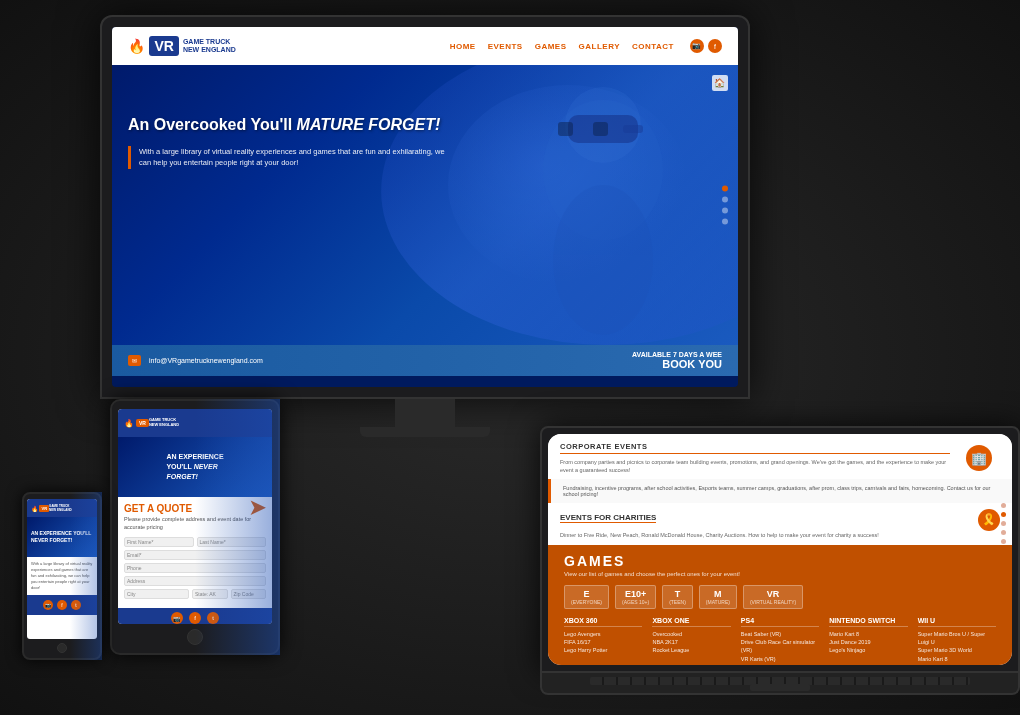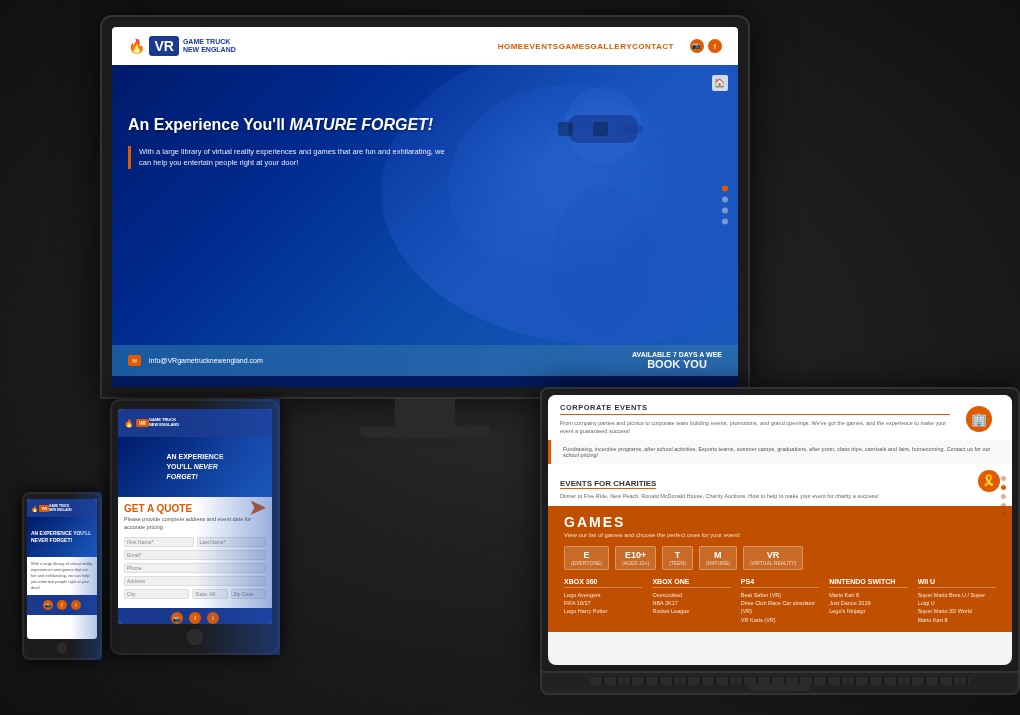--- a/index.html
+++ b/index.html
@@ -92,21 +92,21 @@
       font-size: 7px;
       color: #1a3a8f;
       font-weight: bold;
       line-height: 1.2;
       text-transform: uppercase;
     }
 
     .nav-links {
       margin-left: auto;
       display: flex;
-      gap: 0;
+      gap: 12px;
       align-items: center;
     }
 
     .nav-link {
       font-size: 8px;
       font-weight: bold;
       color: #e05a00;
       text-transform: uppercase;
       letter-spacing: 0.5px;
     }
@@ -250,25 +250,25 @@
     .laptop-screen-wrapper {
       background: #1c1c1e;
       border-radius: 8px 8px 0 0;
       padding: 6px;
       border: 2px solid #333;
       box-shadow: 0 0 30px rgba(0,0,0,0.8);
     }
 
     .laptop-screen {
       width: 100%;
-      height: 270px;
+      height: 231px;
       background: #f5f5f5;
       overflow: hidden;
       position: relative;
-      border-radius: 8px;
+      border-radius: 13px;
     }
 
     .laptop-keyboard {
       background: #222;
       height: 22px;
       border-radius: 0 0 8px 8px;
       position: relative;
       border: 2px solid #333;
       border-top: none;
     }
@@ -723,39 +723,39 @@
 
               <rect x="120" y="45" width="70" height="28" rx="10" fill="rgba(20,40,120,0.7)"></rect>
               <rect x="110" y="52" width="15" height="14" rx="3" fill="rgba(0,0,0,0.5)"></rect>
               <rect x="145" y="52" width="15" height="14" rx="3" fill="rgba(0,0,0,0.5)"></rect>
               <rect x="175" y="55" width="20" height="8" rx="3" fill="rgba(20,40,120,0.5)"></rect>
             </svg>
           </div>
 
           <div class="hero-content">
             <div class="hero-title">
-              <span>An Experience You'll </span><em>MATURE FORGET!</em>
+              <span>An Overcooked You'll </span><em>MATURE FORGET!</em>
             </div>
             <div class="hero-body-text">With a large library of virtual reality experiences and games that are fun and exhilarating, we can help you entertain people right at your door!</div>
           </div>
 
           <div class="hero-home-icon">🏠</div>
 
           <div class="hero-dots">
             <div class="hero-dot active"></div>
             <div class="hero-dot"></div>
             <div class="hero-dot"></div>
             <div class="hero-dot"></div>
           </div>
         </div>
 
         <div class="monitor-footer-bar">
           <div class="footer-email-badge">✉</div>
           <span class="footer-email-text">info@VRgametrucknewengland.com</span>
-          <div style="margin-left:auto; text-align:center;">
+          <div style="margin-left:auto; text-align:right;">
             <div class="footer-available">AVAILABLE 7 DAYS A WEE</div>
             <div class="footer-book">BOOK YOU</div>
           </div>
         </div>
       </div>
     </div>
     <div class="monitor-stand-neck"></div>
     <div class="monitor-stand-base"></div>
   </div>
 
@@ -777,21 +777,21 @@
               <div style="width:26px;height:26px;border-radius:50%;background:#e05a00;display:flex;align-items:center;justify-content:center;font-size:13px;">🏢</div>
             </div>
 
           </div>
 
           <div class="school-events-block">Fundraising, incentive programs, after school activities, Esports teams, summer camps, graduations, after prom, class trips, carnivals and fairs, homecoming.
 
 Contact us for our school pricing!</div>
 
           <div class="charity-block">
-            <div style="display:flex;align-items:flex-end;gap:12px;">
+            <div style="display:flex;align-items:center;gap:12px;">
               <div class="charity-block-title">EVENTS FOR CHARITIES</div>
               <div style="width:22px;height:22px;border-radius:50%;background:#e05a00;display:flex;align-items:center;justify-content:center;font-size:11px;margin-left:auto;">🎗️</div>
             </div>
             <div style="font-size:5.5px;color:#666;line-height:1.5;">Dinner to Five Ride, New Peach, Ronald McDonald House, Charity Auctions.
 
 How to help to make your event for charity a success!</div>
           </div>
 
           <div class="laptop-games-section">
             <div class="games-title">GAMES</div>

